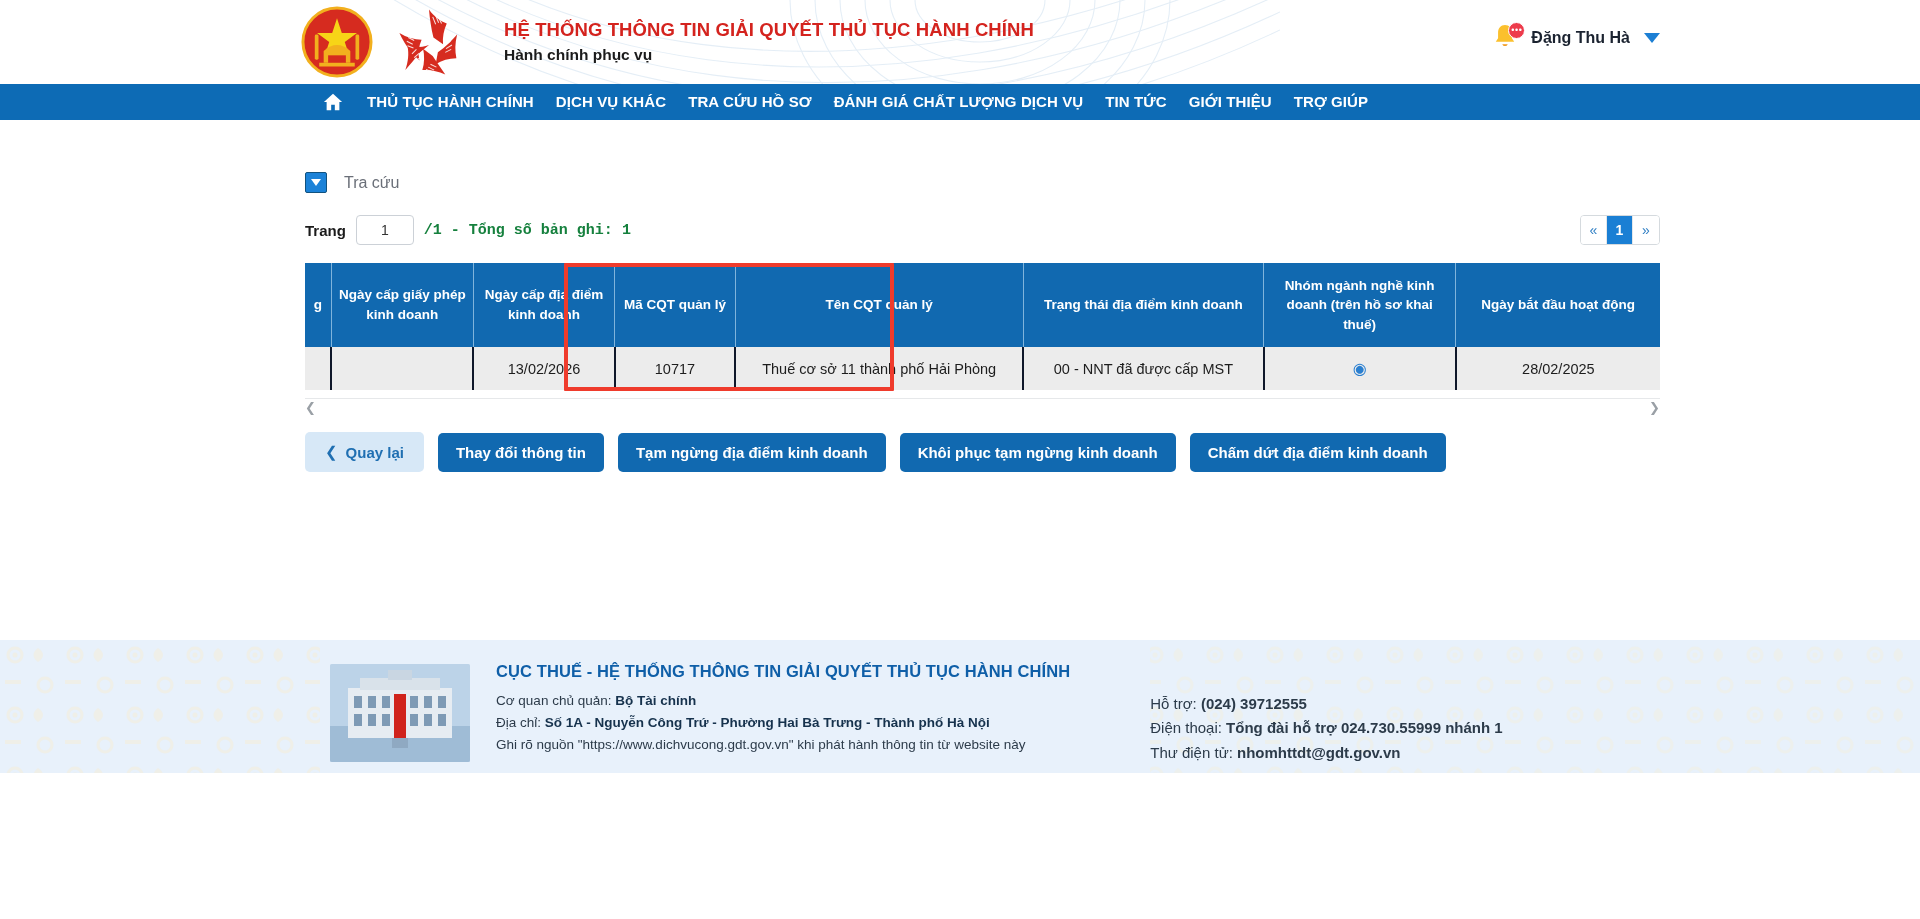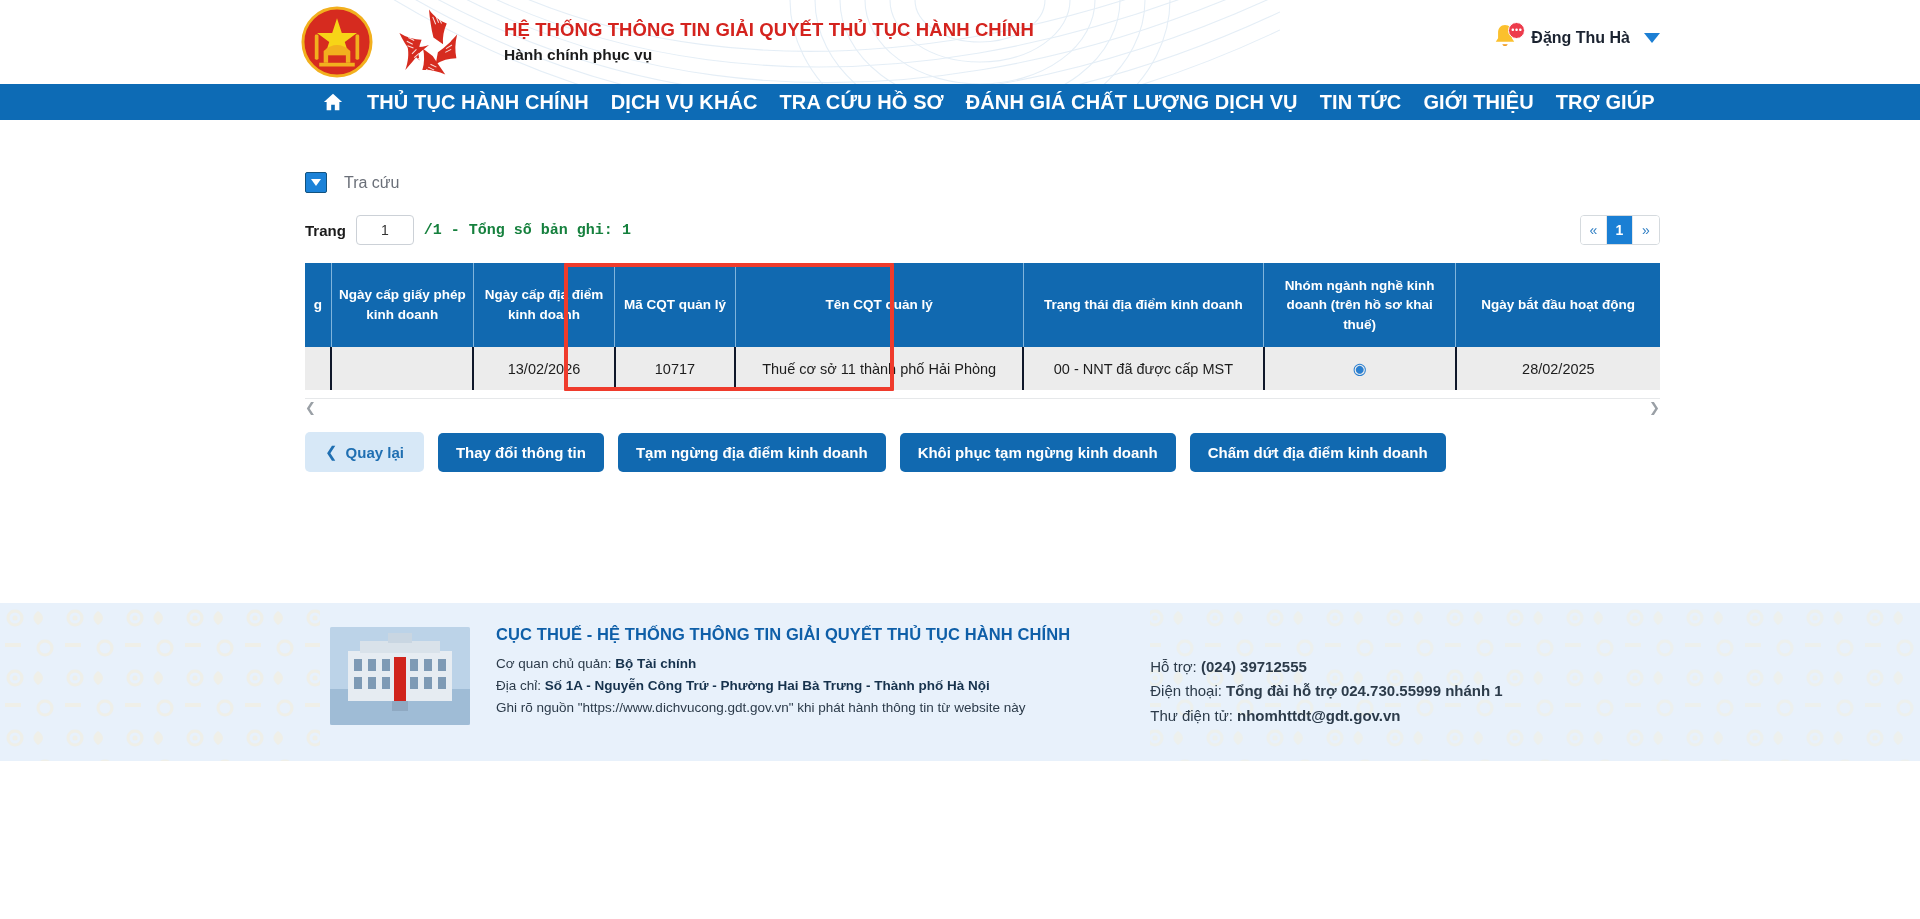--- a/index.html
+++ b/index.html
@@ -52,21 +52,21 @@
     margin-left: 4px;
   }
 
   
   .nav {
     background: #0d6bb5; height: 36px; display: flex; align-items: center;
     padding-left: 310px; gap: 0px;
   }
   .nav-home { padding: 0 12px; display: flex; align-items: center; cursor: pointer; }
   .nav-item {
-    color: #ffffff; font-size: 20px; font-weight: bold; padding: 4px 11px;
+    color: #ffffff; font-size: 15px; font-weight: bold; padding: 4px 11px;
     letter-spacing: .1px; cursor: pointer; white-space: nowrap; line-height: 36px;
   }
 
   
   .main { padding: 0 0 0 0; background: #fff; height: 653px; position: relative; }
   .content { padding-left: 305px; padding-right: 260px; padding-top: 32px; }
 
   .btn-primary {
     background: #1169b0; color: #fff; border: none; border-radius: 5px;
     font-family: inherit; font-size: 15px; font-weight: bold;
@@ -138,21 +138,21 @@
   .actions { display: flex; gap: 14px; margin-top: 20px; align-items: center; }
   .btn-back {
     background: #d7e8f7; color: #1f6fb2; border: none; border-radius: 5px;
     font-family: inherit; font-size: 15px; font-weight: bold;
     padding: 11px 20px; cursor: pointer; display: inline-flex;
     align-items: center; gap: 8px;
   }
 
   
   .footer {
-    position: absolute; left: 0; bottom: 12px; width: 1920px; height: 158px;
+    position: absolute; left: 0; bottom: 0; width: 1920px; height: 133px;
     background: #e8f1fb; overflow: hidden;
   }
   .footer-pattern { position: absolute; inset: 0; opacity: .5; }
   .footer-inner {
     position: relative; z-index: 2; display: flex; align-items: center;
     padding: 22px 0 0 330px; gap: 26px;
   }
   .footer-img {
     width: 140px; height: 98px; border-radius: 2px; flex: 0 0 140px;
     background: linear-gradient(#cfe0f1, #aac7e2);

